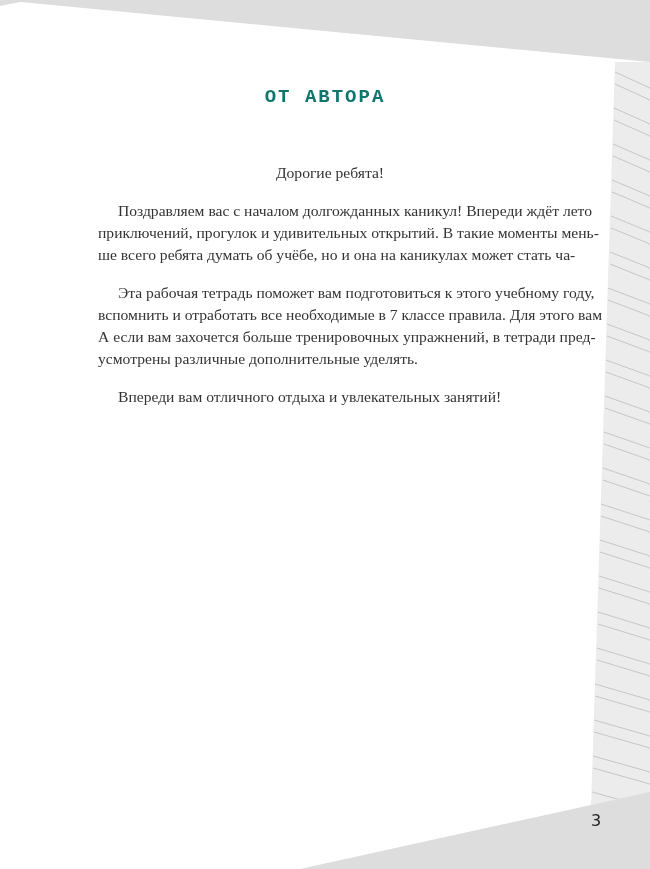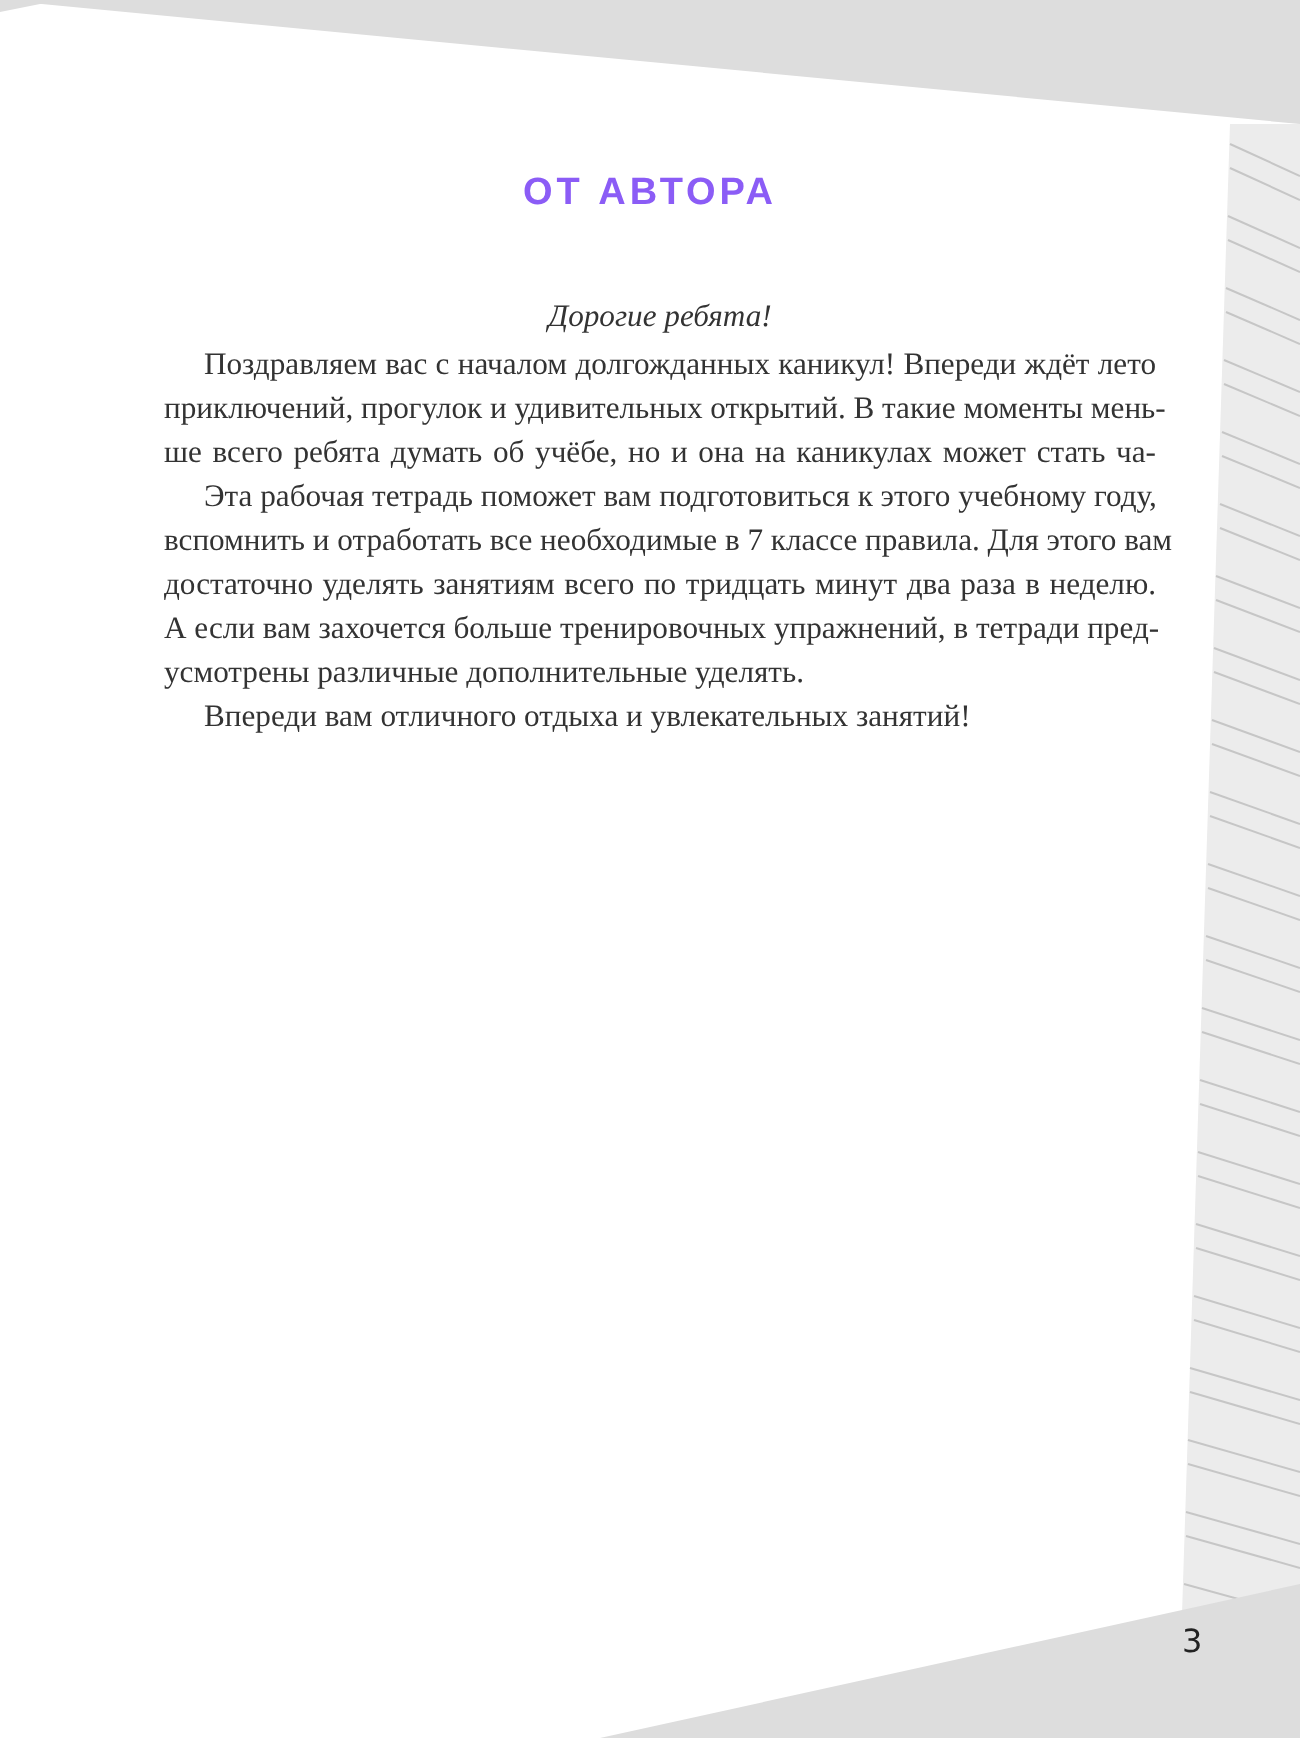--- a/index.html
+++ b/index.html
@@ -1,29 +1,29 @@
 <!DOCTYPE html>
 <html><head>
 <meta charset="utf-8">
 <style>
   html, body { margin:0; padding:0; }
   body { width:650px; height:869px; position:relative; overflow:hidden; background:#ffffff; }
   .bg-svg { position:absolute; left:0; top:0; width:650px; height:869px; }
   .title {
     position:absolute; left:0; width:650px; top:86px; text-align:center;
-    font-family:Liberation Sans, sans-serif; font-weight:bold; font-size:19px;
-    letter-spacing:2px; color:#8b5cf6;
+    font-family:Liberation Mono, monospace; font-weight:bold; font-size:19px;
+    letter-spacing:2px; color:#0f766e;
   }
   .body-text {
     position:absolute; left:82px; top:146px; width:496px;
     font-family:"Liberation Serif", serif; font-size:15.6px; line-height:22px;
     color:#333333; text-align:justify;
   }
-  .greeting { text-align:center; margin:2px;font-style:italic; }
-  .para { margin:0; text-indent:20px; }
+  .greeting { text-align:center; margin:16px; }
+  .para { margin:16px; text-indent:20px; }
   .line { display:block; text-align:justify; text-align-last:justify; white-space:nowrap; }
   .line.last { text-align-last:left; }
   .page-number {
     position:absolute; left:591px; top:811px;
     font-family:"DejaVu Sans", sans-serif; font-size:16px; color:#222222;
   }
 </style>
 </head>
 <body>
 
@@ -87,21 +87,20 @@
 
   <p class="para">
     <span class="line">Поздравляем вас с началом долгожданных каникул! Впереди ждёт лето</span>
     <span class="line" style="text-indent:0">приключений, прогулок и удивительных открытий. В такие моменты мень-</span>
     <span class="line" style="text-indent:0">ше всего ребята думать об учёбе, но и она на каникулах может стать ча-</span>
   </p>
 
   <p class="para">
     <span class="line">Эта рабочая тетрадь поможет вам подготовиться к этого учебному году,</span>
     <span class="line" style="text-indent:0">вспомнить и отработать все необходимые в 7 классе правила. Для этого вам</span>
-    <span class="line" style="text-indent:0">достаточно уделять занятиям всего по тридцать минут два раза в неделю.</span>
     <span class="line" style="text-indent:0">А если вам захочется больше тренировочных упражнений, в тетради пред-</span>
     <span class="line last" style="text-indent:0">усмотрены различные дополнительные уделять.</span>
   </p>
 
   <p class="para">
     <span class="line last">Впереди вам отличного отдыха и увлекательных занятий!</span>
   </p>
 </div>
 
 <div class="page-number">3</div>

